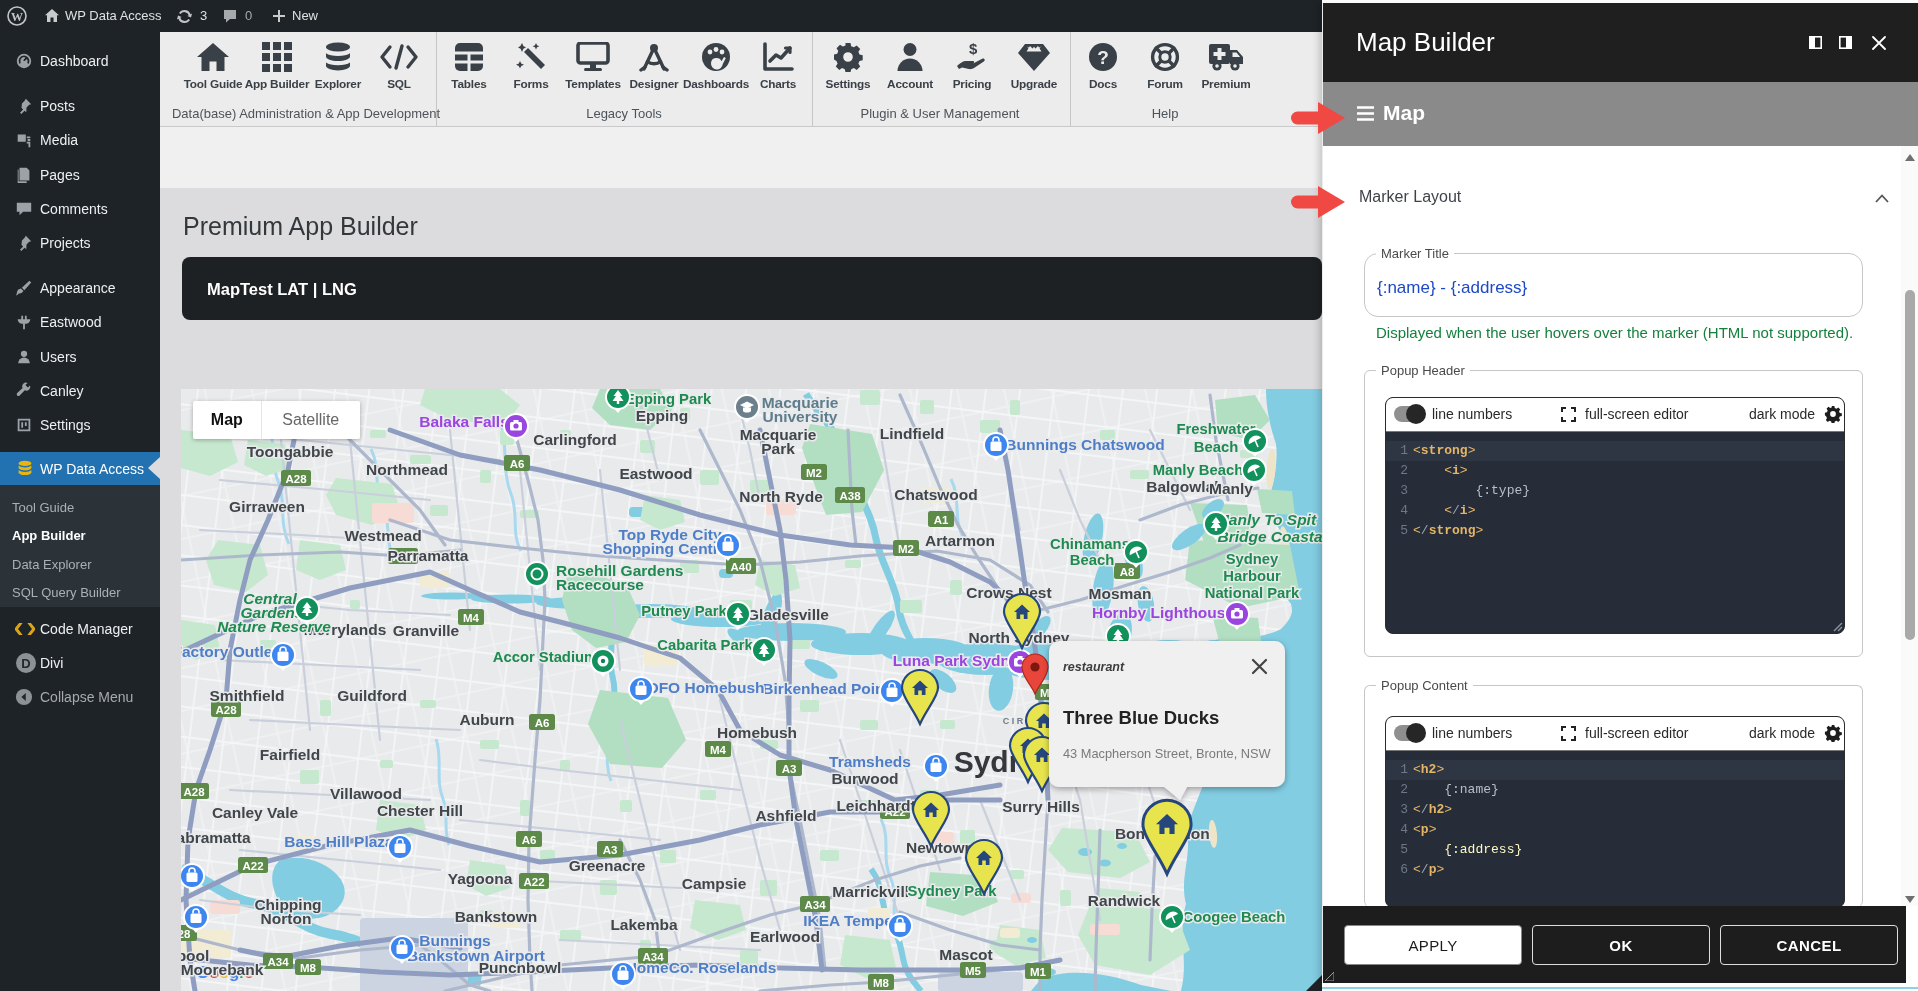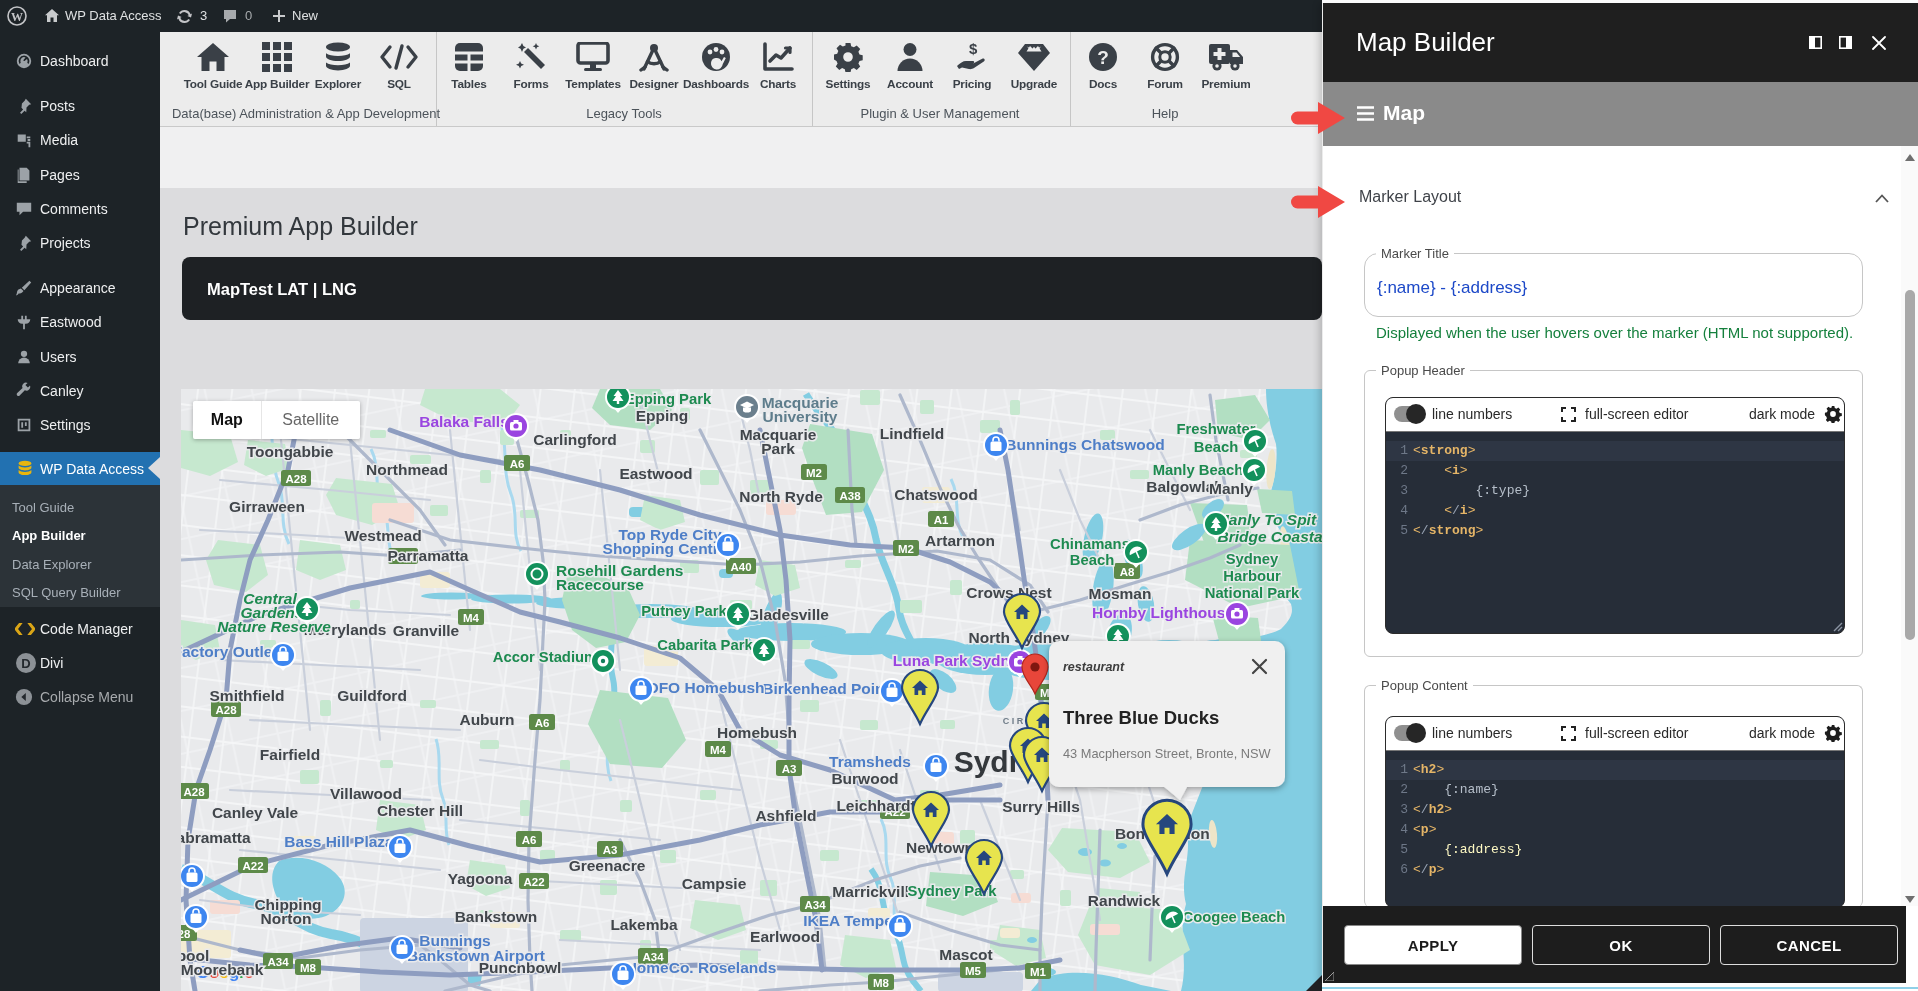--- a/index.html
+++ b/index.html
@@ -1194,21 +1194,21 @@
     <div class="abs" style="left:578px;top:143px;width:18px;height:760px;background:#fafafa">
 <svg style="position:absolute;left:4px;top:8px" width="10" height="7" viewBox="0 0 10 7">
         <path d="M5,0 10,7 0,7z" fill="#6f6f6f"></path>
       </svg>
 <div style="position:absolute;left:4px;top:144px;width:10px;height:350px;background:#a9a9a9;border-radius:5px"></div>
 <svg style="position:absolute;left:4px;top:750px" width="10" height="7" viewBox="0 0 10 7">
         <path d="M5,7 10,0 0,0z" fill="#6f6f6f"></path>
       </svg>
 </div>
     <div class="abs" style="left:0;top:903px;width:583px;height:77px;background:#1d1d1d">
-<div style="position:absolute;left:21px;top:19px;width:176px;height:38px;background:#fff;border:1px solid #888;border-radius:4px;color:#1c1c1c;font-weight:bold;font-size:15px;display:flex;align-items:center;justify-content:center;letter-spacing:.4px">APPLY</div>
+<div style="position:absolute;left:21px;top:19px;width:176px;height:38px;background:#fff;border:1px solid #888;border-radius:4px;color:#1c1c1c;font-weight:normal;font-size:15px;display:flex;align-items:center;justify-content:center;letter-spacing:.4px">APPLY</div>
 <div style="position:absolute;left:209px;top:19px;width:176px;height:38px;background:#1d1d1d;border:1.4px solid #ddd;border-radius:4px;color:#fff;font-weight:bold;font-size:15px;display:flex;align-items:center;justify-content:center;letter-spacing:.4px">OK</div>
 <div style="position:absolute;left:397px;top:19px;width:176px;height:38px;background:#1d1d1d;border:1.4px solid #ddd;border-radius:4px;color:#fff;font-weight:bold;font-size:15px;display:flex;align-items:center;justify-content:center;letter-spacing:.4px">CANCEL</div>
 <svg style="position:absolute;left:2px;bottom:2px" width="9" height="9" viewBox="0 0 9 9">
         <path d="M0,9 9,0 9,9z" fill="none" stroke="#9a9a9a" stroke-width="1"></path>
         <path d="M1,8 8,1" stroke="#9a9a9a"></path>
       </svg>
 </div>
     <div class="abs" style="left:583px;top:903px;width:13px;height:77px;background:#fff"></div>
   </div>
 <div class="abs" style="left:1322px;top:983px;width:596px;height:8px;background:#fff;z-index:41"></div>

